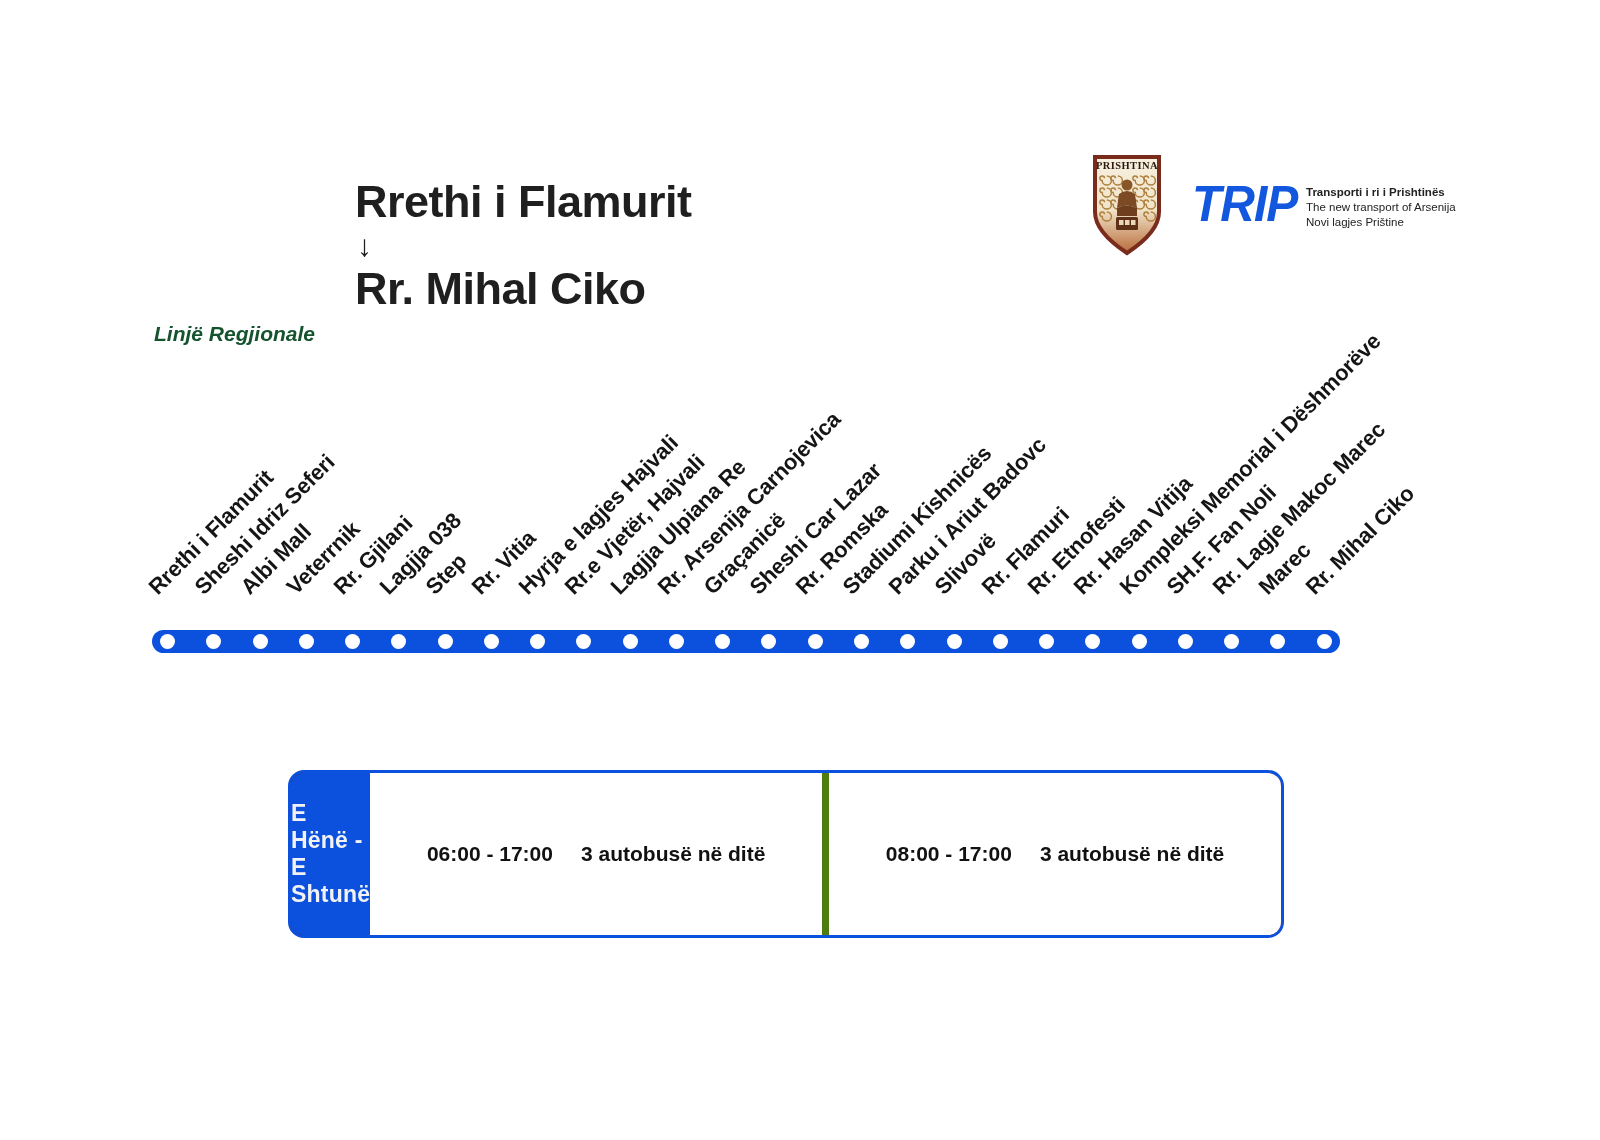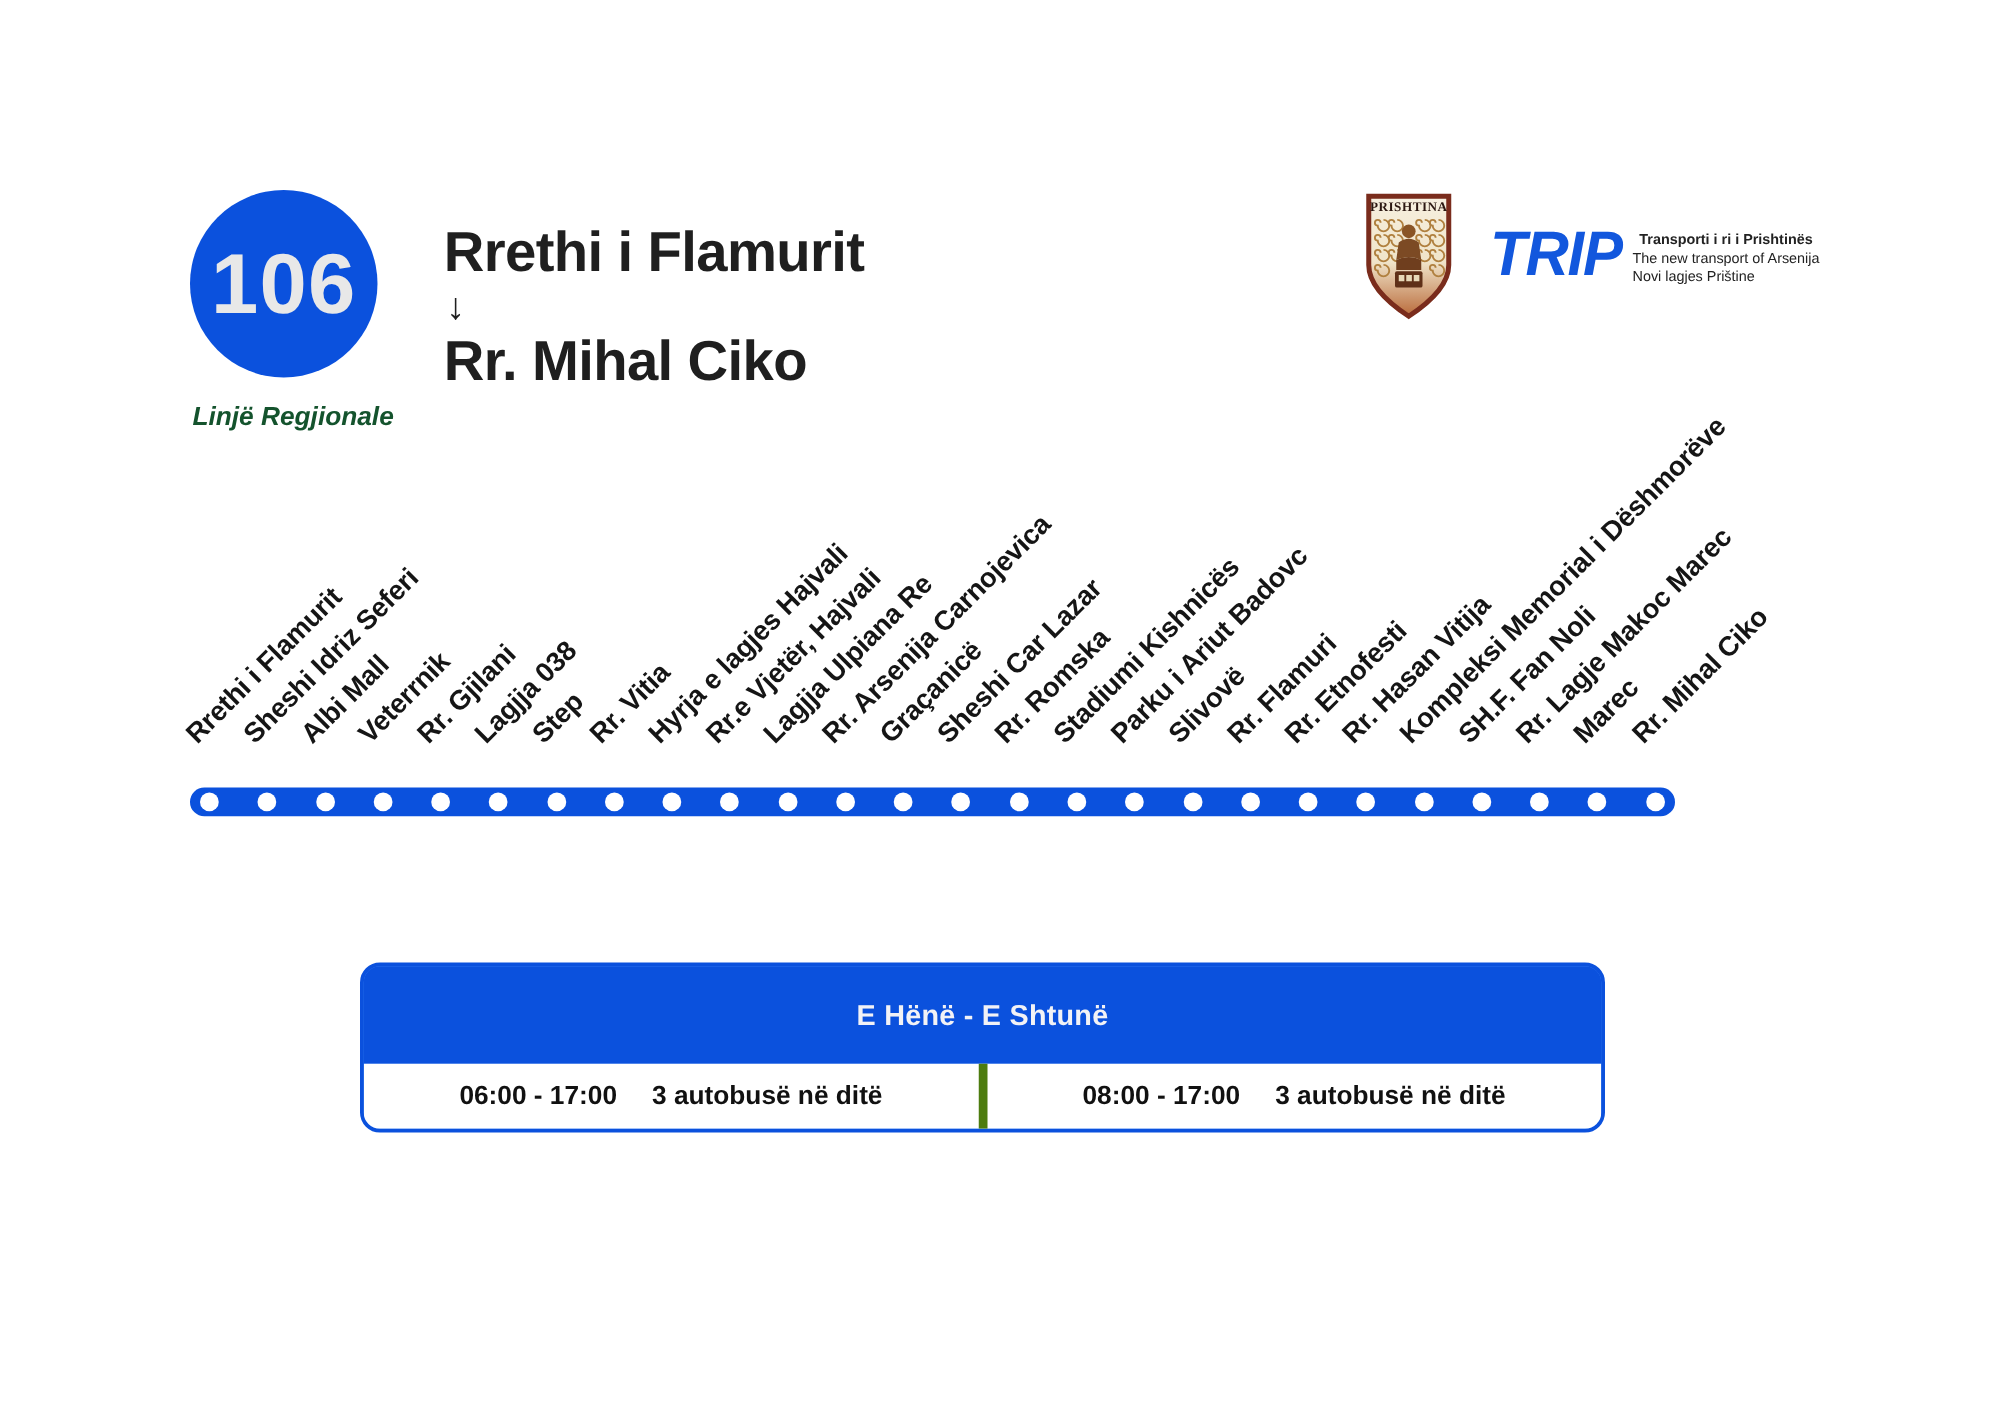--- a/index.html
+++ b/index.html
@@ -33,66 +33,63 @@
   .trip-logo{
     position:absolute;left:118px;top:28px;
     font-size:48px;font-weight:800;font-style:italic;
     color:#1257dd;letter-spacing:-1px;line-height:1;
     transform:scaleY(1.05);
   }
   .trip-tagline{
     position:absolute;left:232px;top:33px;
     font-size:11.5px;line-height:1.3;color:#222;white-space:nowrap;
   }
-  .trip-tagline .tl1{font-weight:700;text-align:center;}
+  .trip-tagline .tl1{font-weight:700;}
   
   .route-line{
     position:absolute;left:152px;top:630px;width:1188px;height:23px;
     background:#0b51dd;border-radius:12px;
     display:flex;align-items:center;justify-content:space-between;
     padding:0 8px;box-sizing:border-box;
   }
   .dot{width:15px;height:15px;border-radius:50%;background:#ffffff;flex:0 0 auto;}
   .station-label{
     position:absolute;
     transform:rotate(-45deg);
     transform-origin:0 100%;
     white-space:nowrap;
     font-size:22px;font-weight:700;color:#151515;
     letter-spacing:-0.2px;
   }
   
   .schedule{
-    position:absolute;left:288px;top:770px;width:996px;height:136px;
+    position:absolute;left:288px;top:770px;width:996px;height:168px;
     border:3px solid #0b51dd;border-radius:16px;
-    overflow:hidden;background:#3b82f6;
-    display:flex;flex-direction:column;box-sizing:border-box;
+    overflow:hidden;background:#7f1d1d;
+    display:flex;flex-direction:row;box-sizing:border-box;
   }
   .schedule-head{
     flex:0 0 78px;background:#0b51dd;display:flex;
   }
   .schedule-head .cell{
     flex:1;display:flex;align-items:center;justify-content:center;
     color:#f2f2f6;font-size:23px;font-weight:700;letter-spacing:0.2px;
   }
   .schedule-body{flex:1;display:flex;background:#ffffff;}
   .schedule-body .cell{
     flex:1;display:flex;align-items:center;justify-content:center;gap:28px;
     font-size:21px;font-weight:700;color:#111;
   }
   .schedule-body .cell.right{border-left:7px solid #4d7c0f;}
 </style>
 </head>
 <body>
 
 <div id="poster">
 
-  <div class="route-badge">
-    <span>106</span>
-  </div>
   <div class="route-type">Linjë Regjionale</div>
 
   <div class="title-block">
     <div class="title-line">Rrethi i Flamurit</div>
     <div class="title-arrow">↓</div>
     <div class="title-line">Rr. Mihal Ciko</div>
   </div>
 
   <div class="brand">
     <svg class="shield" viewBox="0 0 70 102">

